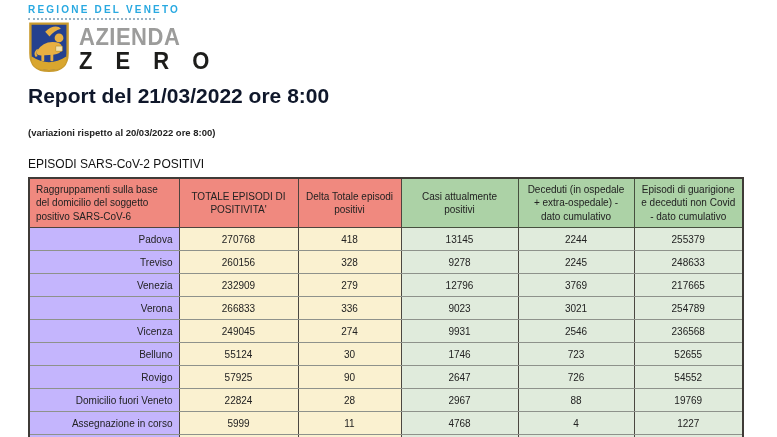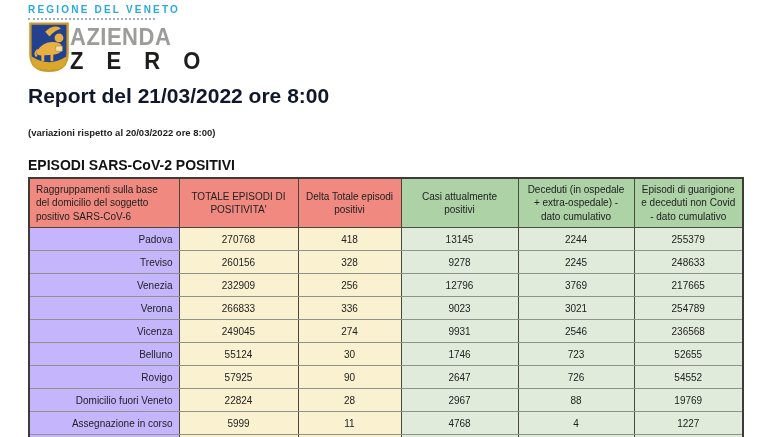--- a/index.html
+++ b/index.html
@@ -7,32 +7,32 @@
     width:777px;height:437px;background:#ffffff;position:relative;overflow:hidden;
     font-family:"Liberation Sans", sans-serif;color:#1a1a1a;
   }
   .brand{position:absolute;left:28px;top:4px;}
   .region-name{
     font-size:10px;font-weight:bold;letter-spacing:2.2px;color:#29a9e1;white-space:nowrap;
   }
   .dotted-rule{width:127px;height:0;border-top:2px dotted #9bb3c4;margin-top:3px;}
   .logo-row{display:flex;align-items:flex-start;margin-top:1px;}
   .crest{width:42px;height:52px;display:block;}
-  .brand-text{margin-left:0;margin-top:4px;line-height:1;}
+  .brand-text{margin-left:9px;margin-top:4px;line-height:1;}
   .azienda{
     font-size:22px;font-weight:bold;color:#9c9c9b;letter-spacing:0.5px;
     transform:scaleY(1.12);transform-origin:left top;white-space:nowrap;
   }
   .zero{
     font-size:22px;font-weight:bold;color:#1d1d1b;letter-spacing:8.5px;margin-top:2px;
     transform:scaleY(1.12);transform-origin:left top;white-space:nowrap;
   }
   .report-title{position:absolute;left:28px;top:84px;font-size:21px;font-weight:bold;color:#0f172a;}
   .report-subtitle{position:absolute;left:28px;top:127px;font-size:9.5px;font-weight:bold;color:#222;}
-  .section-title{position:absolute;left:28px;top:157px;font-size:14px;font-weight:bold;color:#111;}
+  .section-title{position:absolute;left:28px;top:157px;font-size:12px;font-weight:normal;color:#111;}
 
   .table-wrap{position:absolute;left:28px;top:177px;}
   table{
     border-collapse:collapse;table-layout:fixed;width:714px;
     font-size:10px;color:#222;border:2px solid #3f3b37;
   }
   th{
     height:44px;font-weight:normal;vertical-align:middle;
     border:1px solid #4e443e;padding:2px 6px;line-height:1.35;
   }
@@ -115,21 +115,21 @@
           <td class="c-label">Treviso</td>
           <td class="c-yellow">260156</td>
           <td class="c-yellow">328</td>
           <td class="c-green">9278</td>
           <td class="c-green">2245</td>
           <td class="c-green">248633</td>
         </tr>
         <tr>
           <td class="c-label">Venezia</td>
           <td class="c-yellow">232909</td>
-          <td class="c-yellow">256</td>
+          <td class="c-yellow">279</td>
           <td class="c-green">12796</td>
           <td class="c-green">3769</td>
           <td class="c-green">217665</td>
         </tr>
         <tr>
           <td class="c-label">Verona</td>
           <td class="c-yellow">266833</td>
           <td class="c-yellow">336</td>
           <td class="c-green">9023</td>
           <td class="c-green">3021</td>

